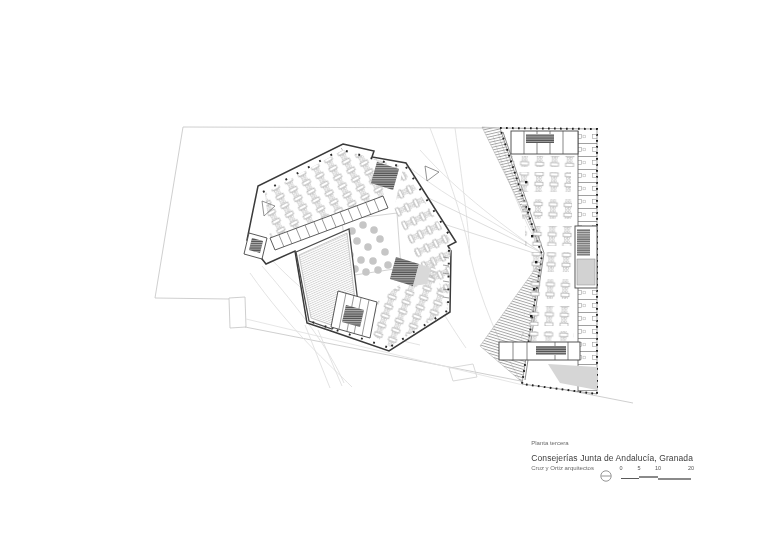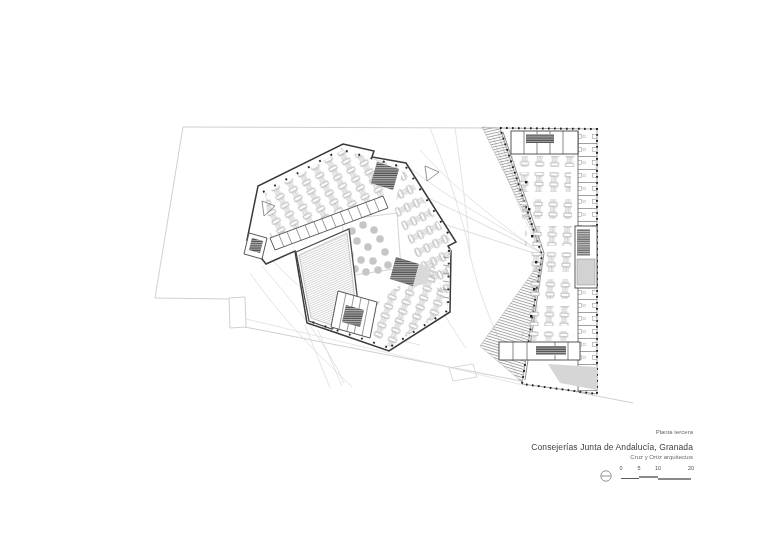--- a/index.html
+++ b/index.html
@@ -1,19 +1,19 @@
 <!DOCTYPE html>
 <html><head>
 <meta charset="utf-8">
 <style>
   html,body{margin:0;padding:0;background:#fff;}
   .sheet{position:relative;width:780px;height:536px;background:#ffffff;overflow:hidden;
          font-family:"Liberation Sans", sans-serif;}
   .plan-svg{position:absolute;left:0;top:0;}
-  .titleblock{position:absolute;top:429px;right:87px;text-align:right;line-height:1.1;}
+  .titleblock{position:absolute;top:440px;right:87px;line-height:1.1;}
   .plan-label{font-size:6px;color:#6a6a6a;margin-bottom:7px;}
   .project-title{font-size:8.5px;color:#3c3c3c;letter-spacing:.1px;margin-bottom:2px;}
   .architects{font-size:6px;color:#6a6a6a;}
   .scalebar{position:absolute;left:596px;top:464px;width:102px;height:24px;}
   .scalebar .tick{position:absolute;top:1px;font-size:5.5px;color:#555;transform:translateX(-50%);}
   .seg{position:absolute;background:#8a8a8a;}
   .seg1{left:25px;top:14px;width:18px;height:1.2px;background:#5a5a5a;}
   .seg2{left:43px;top:11.8px;width:19px;height:2.4px;}
   .seg3{left:62px;top:14px;width:33px;height:2.4px;}
   .compass{position:absolute;left:0;top:3px;}

